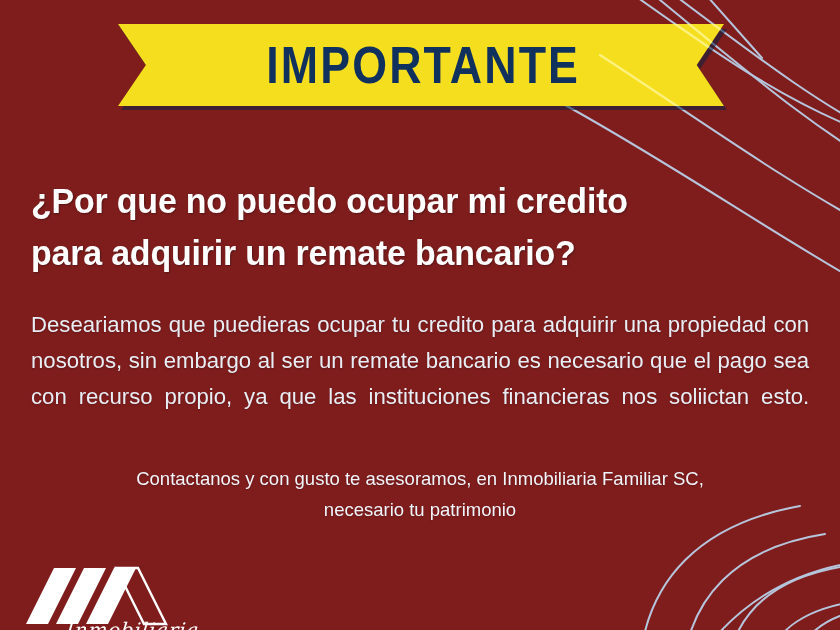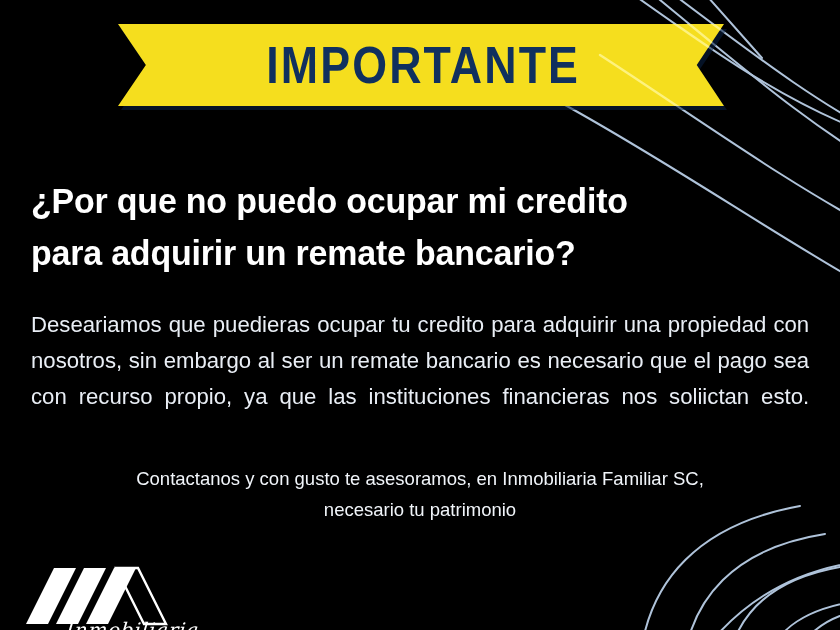--- a/index.html
+++ b/index.html
@@ -8,21 +8,21 @@
     padding: 0;
     background: #6b6b6b;
   }
   * { box-sizing: border-box; }
 
   .poster {
     position: relative;
     width: 840px;
     height: 630px;
     overflow: hidden;
-    background: #000000;
+    background: #7f1d1d;
     font-family: "Liberation Sans", "DejaVu Sans", sans-serif;
     -webkit-font-smoothing: antialiased;
   }
 
   
   .arcs {
     position: absolute;
     inset: 0;
     pointer-events: none;
   }

